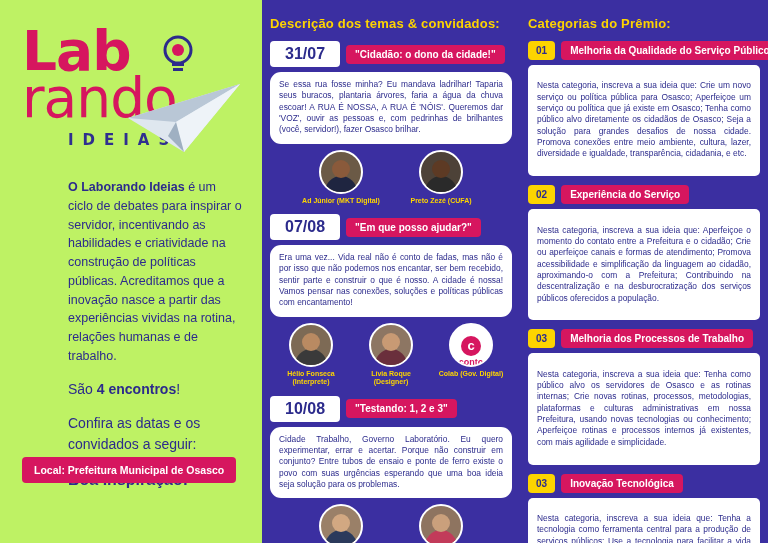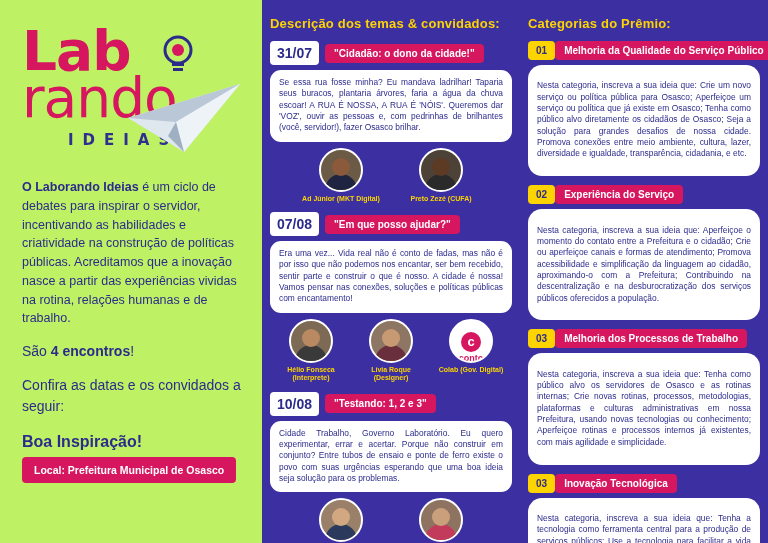--- a/index.html
+++ b/index.html
@@ -70,20 +70,21 @@
     right: -2px;
     top: 52px;
     width: 120px;
     height: 80px;
   }
   .left-body {
     color: #2c2b8c;
     font-size: 12.5px;
     line-height: 1.5;
     margin-top: 2px;
+    margin-left: 46px;
   }
   .left-body p { margin: 0 0 13px 0; }
   .left-body strong { font-weight: bold; }
   .lead-first { font-weight: bold; }
   .big-line {
     font-size: 14px;
     color: #2c2b8c;
     margin: 0 0 12px 0;
   }
   .insp {
@@ -124,23 +125,23 @@
   .card-head {
     display: flex;
     align-items: center;
     gap: 6px;
     margin-bottom: 5px;
   }
   .date-chip {
     background: #ffffff;
     color: #2c2b8c;
     font-weight: bold;
-    font-size: 14px;
+    font-size: 16px;
     border-radius: 4px;
-    padding: 4px 7px;
+    padding: 4px 15px;
     white-space: nowrap;
   }
   .title-chip {
     background: #d6165f;
     color: #ffffff;
     font-weight: bold;
     font-size: 10px;
     border-radius: 4px;
     padding: 4px 9px;
     white-space: nowrap;
@@ -228,30 +229,31 @@
     border-radius: 50%;
     background: #d6165f;
     color: #fff;
     margin: 0 auto 2px auto;
     font-size: 13px;
     line-height: 20px;
   }
 
   .cat-body {
     background: #ffffff;
-    border-radius: 14px;
+    border-radius: 5px;
     padding: 7px 9px 8px 9px;
     color: #2c2b8c;
     font-size: 8.4px;
     line-height: 1.35;
     text-align: justify;
   }
   .cat-head {
     display: flex;
     align-items: center;
+    gap: 6px;
     margin-bottom: 5px;
   }
 </style>
 </head>
 <body>
 
 <div class="page">
 
   <div class="left-panel">
 

